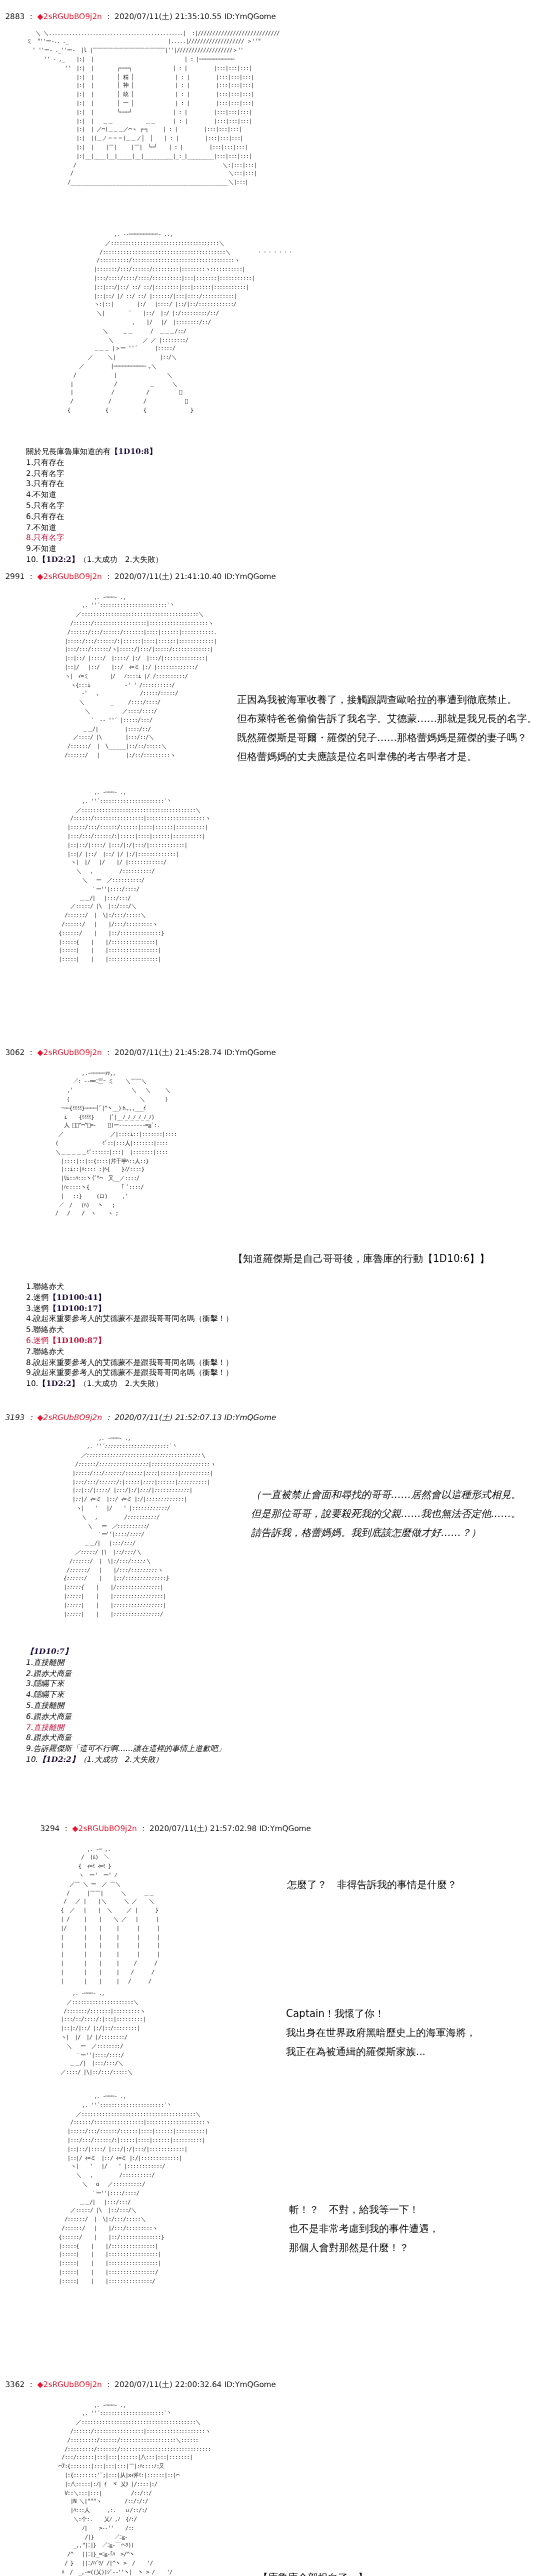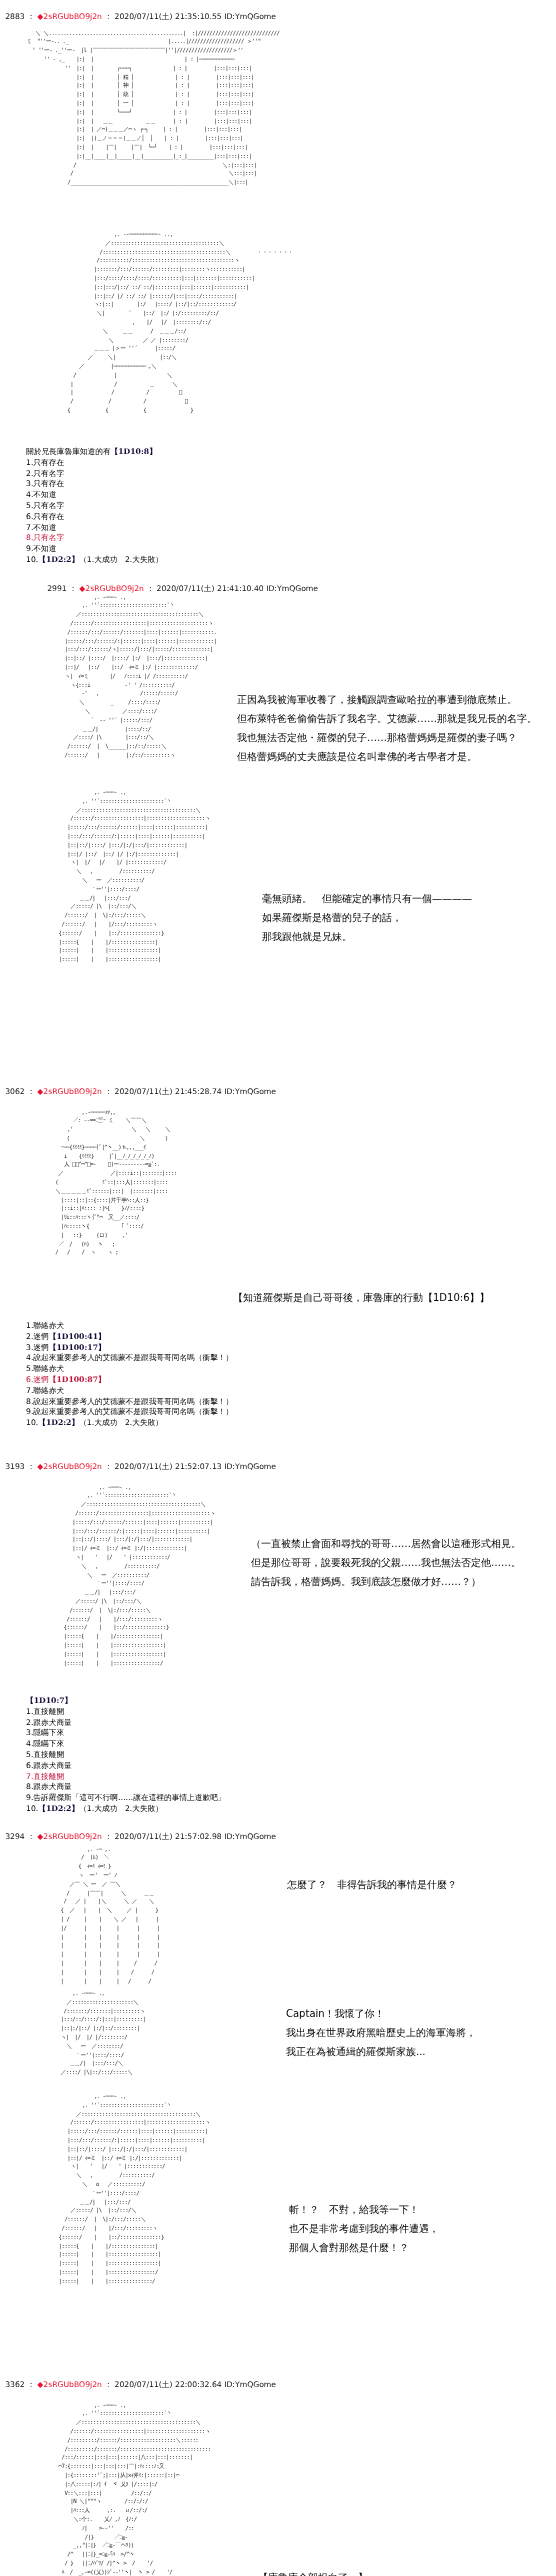--- a/index.html
+++ b/index.html
@@ -78,21 +78,21 @@
     <span class="item">5.只有名字</span>
     <span class="item">6.只有存在</span>
     <span class="item">7.不知道</span>
     <span class="item hit">8.只有名字</span>
     <span class="item">9.不知道</span>
     <span class="item"><span>10.</span><span class="dice">【1D2:2】</span><span>（1.大成功　2.大失敗）</span></span>
   </div>
 </div>
 
 <div class="post" style="top:572px; height:489px;">
-  <div class="post-header" style="top:12px;margin-left:42px;">
+  <div class="post-header" style="top:0;">
     <span class="num">2991</span>
     <span class="sep"> ： </span>
     <span class="trip">◆2sRGUbBO9j2n</span>
     <span class="sep"> ： </span>
     <span class="date">2020/07/11(土) 21:41:10.40 ID:YmQGome</span>
   </div>
   <div class="aa" style="left:41px; top:20.6px;">                  ,. -───- .,
               ,. ''´:::::::::::::::::::::::`丶
             ／::::::::::::::::::::::::::::::::::::::::＼
           /::::::/::::::::::::::::::|::::::::::::::::::::ヽ
@@ -107,21 +107,21 @@
              ＼         _     /::::/::::/
                ＼           ／::::/::::/
                  `  -- ''´ |:::::/:::/
               ＿＿/|         |::::/::/
            ／::::/ |\        |:::/::/＼
          /::::::/  |  \______|::/::/:::::＼
         /::::::/   |         |:/::/:::::::::ヽ</div>
   <div class="text-block" style="left:237px; top:123px;">
     <span class="line">正因為我被海軍收養了，接觸跟調查歐哈拉的事遭到徹底禁止。</span>
     <span class="line">但布萊特爸爸偷偷告訴了我名字。艾德蒙……那就是我兄長的名字。</span>
-    <span class="line">我也無法否定他・羅傑的兒子……那格蕾媽媽是羅傑的妻子嗎？</span>
+    <span class="line">既然羅傑斯是哥爾・羅傑的兒子……那格蕾媽媽是羅傑的妻子嗎？</span>
     <span class="line">但格蕾媽媽的丈夫應該是位名叫韋佛的考古學者才是。</span>
   </div>
   <div class="aa" style="left:41px; top:216px;">                  ,. -───- .,
               ,. ''´::::::::::::::::::::::`丶
             ／:::::::::::::::::::::::::::::::::::::::＼
           /::::::/:::::::::::::::::|::::::::::::::::::::ヽ
          |:::::/:::/::::::/::::::|::::|::::::|::::::::::|
          |:::/:::/::::::/:|:::::|::::|::::::|::::::::::|
          |::|::/|::::/ |:::/|:/|:::/|::::::::::::|
          |::|/ |::/  |::/ |/ |:/|:::::::::::::|
@@ -130,28 +130,23 @@
               ＼   ー  ／::::::::::/
                  ｀ー''|::::/::::/
              ＿＿/|   |:::/:::/
           ／:::::/ |\  |::/:::/＼
         /::::::/  |  \|:/:::/:::::＼
        /::::::/   |    |/:::/:::::::::ヽ
       {::::::/    |    |::/::::::::::::::}
       |:::::{    |    |/:::::::::::::::|
       |:::::|    |    |:::::::::::::::::|
       |:::::|    |    |:::::::::::::::::|</div>
-  <div class="text-block" style="left:262px; top:322px;">
-    <span class="line">毫無頭緒。　但能確定的事情只有一個————</span>
-    <span class="line">如果羅傑斯是格蕾的兒子的話，</span>
-    <span class="line">那我跟他就是兄妹。</span>
-  </div>
-</div>
-
-<div class="post" style="top:1087px; height:309px;">
+</div>
+
+<div class="post" style="top:1048px; height:309px;">
   <div class="post-header" style="top:0;">
     <span class="num">3062</span>
     <span class="sep"> ： </span>
     <span class="trip">◆2sRGUbBO9j2n</span>
     <span class="sep"> ： </span>
     <span class="date">2020/07/11(土) 21:45:28.74 ID:YmQGome</span>
   </div>
   <div class="aa" style="left:26px; top:20.6px;">                   ,.-─────ｧｧ,,
                 ／: ‐-==ﾆ三ｰ ミ    ＼￣￣＼
               ,'                    ＼   ＼     ＼
@@ -179,21 +174,21 @@
     <span class="item">4.說起來重要參考人的艾德蒙不是跟我哥哥同名嗎（衝擊！）</span>
     <span class="item">5.聯絡赤犬</span>
     <span class="item hit"><span>6.迷惘</span><span class="dice">【1D100:87】</span></span>
     <span class="item">7.聯絡赤犬</span>
     <span class="item">8.說起來重要參考人的艾德蒙不是跟我哥哥同名嗎（衝擊！）</span>
     <span class="item">9.說起來重要參考人的艾德蒙不是跟我哥哥同名嗎（衝擊！）</span>
     <span class="item"><span>10.</span><span class="dice">【1D2:2】</span><span>（1.大成功　2.大失敗）</span></span>
   </div>
 </div>
 
-<div class="post" style="top:1462px; height:361px;">
+<div class="post" style="top:1413px; height:361px;font-style:italic;">
   <div class="post-header" style="top:0;">
     <span class="num">3193</span>
     <span class="sep"> ： </span>
     <span class="trip">◆2sRGUbBO9j2n</span>
     <span class="sep"> ： </span>
     <span class="date">2020/07/11(土) 21:52:07.13 ID:YmQGome</span>
   </div>
   <div class="aa" style="left:46px; top:20.6px;">                  ,. -───- .,
               ,. ''´::::::::::::::::::::::`丶
             ／:::::::::::::::::::::::::::::::::::::::＼
@@ -229,21 +224,21 @@
     <span class="item">5.直接離開</span>
     <span class="item">6.跟赤犬商量</span>
     <span class="item hit">7.直接離開</span>
     <span class="item">8.跟赤犬商量</span>
     <span class="item">9.告訴羅傑斯「這可不行啊……讓在這裡的事情上道歉吧」</span>
     <span class="item"><span>10.</span><span class="dice">【1D2:2】</span><span>（1.大成功　2.大失敗）</span></span>
   </div>
 </div>
 
 <div class="post" style="top:1824px; height:546px;">
-  <div class="post-header" style="top:8px;">
+  <div class="post-header" style="top:0;margin-left:35px;">
     <span class="num">3294</span>
     <span class="sep"> ： </span>
     <span class="trip">◆2sRGUbBO9j2n</span>
     <span class="sep"> ： </span>
     <span class="date">2020/07/11(土) 21:57:02.98 ID:YmQGome</span>
   </div>
   <div class="aa" style="left:46px; top:20.6px;">              ,. -─ ,.
             /  (ﾑ)  ＼
            {  ｨ=ﾐ ｨ=ﾐ }
            ヽ  ー'  ー' ﾉ

